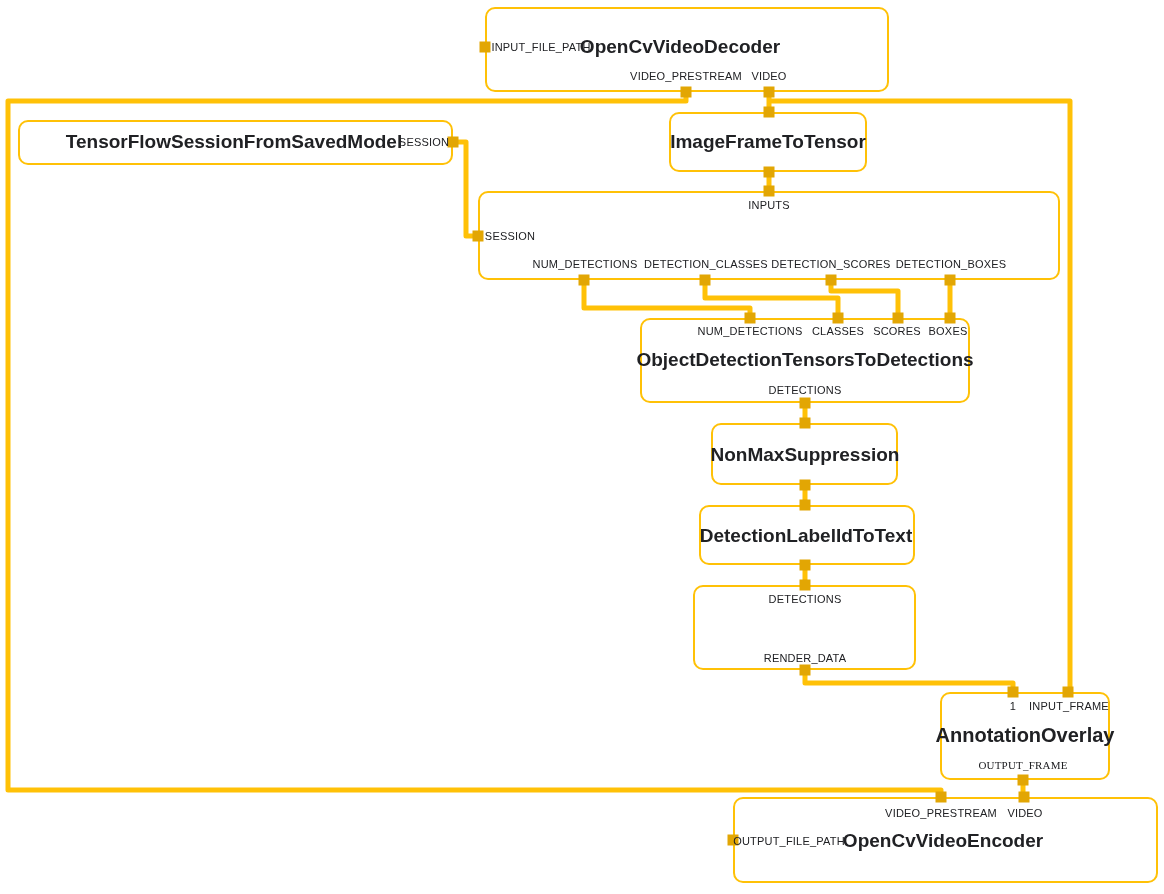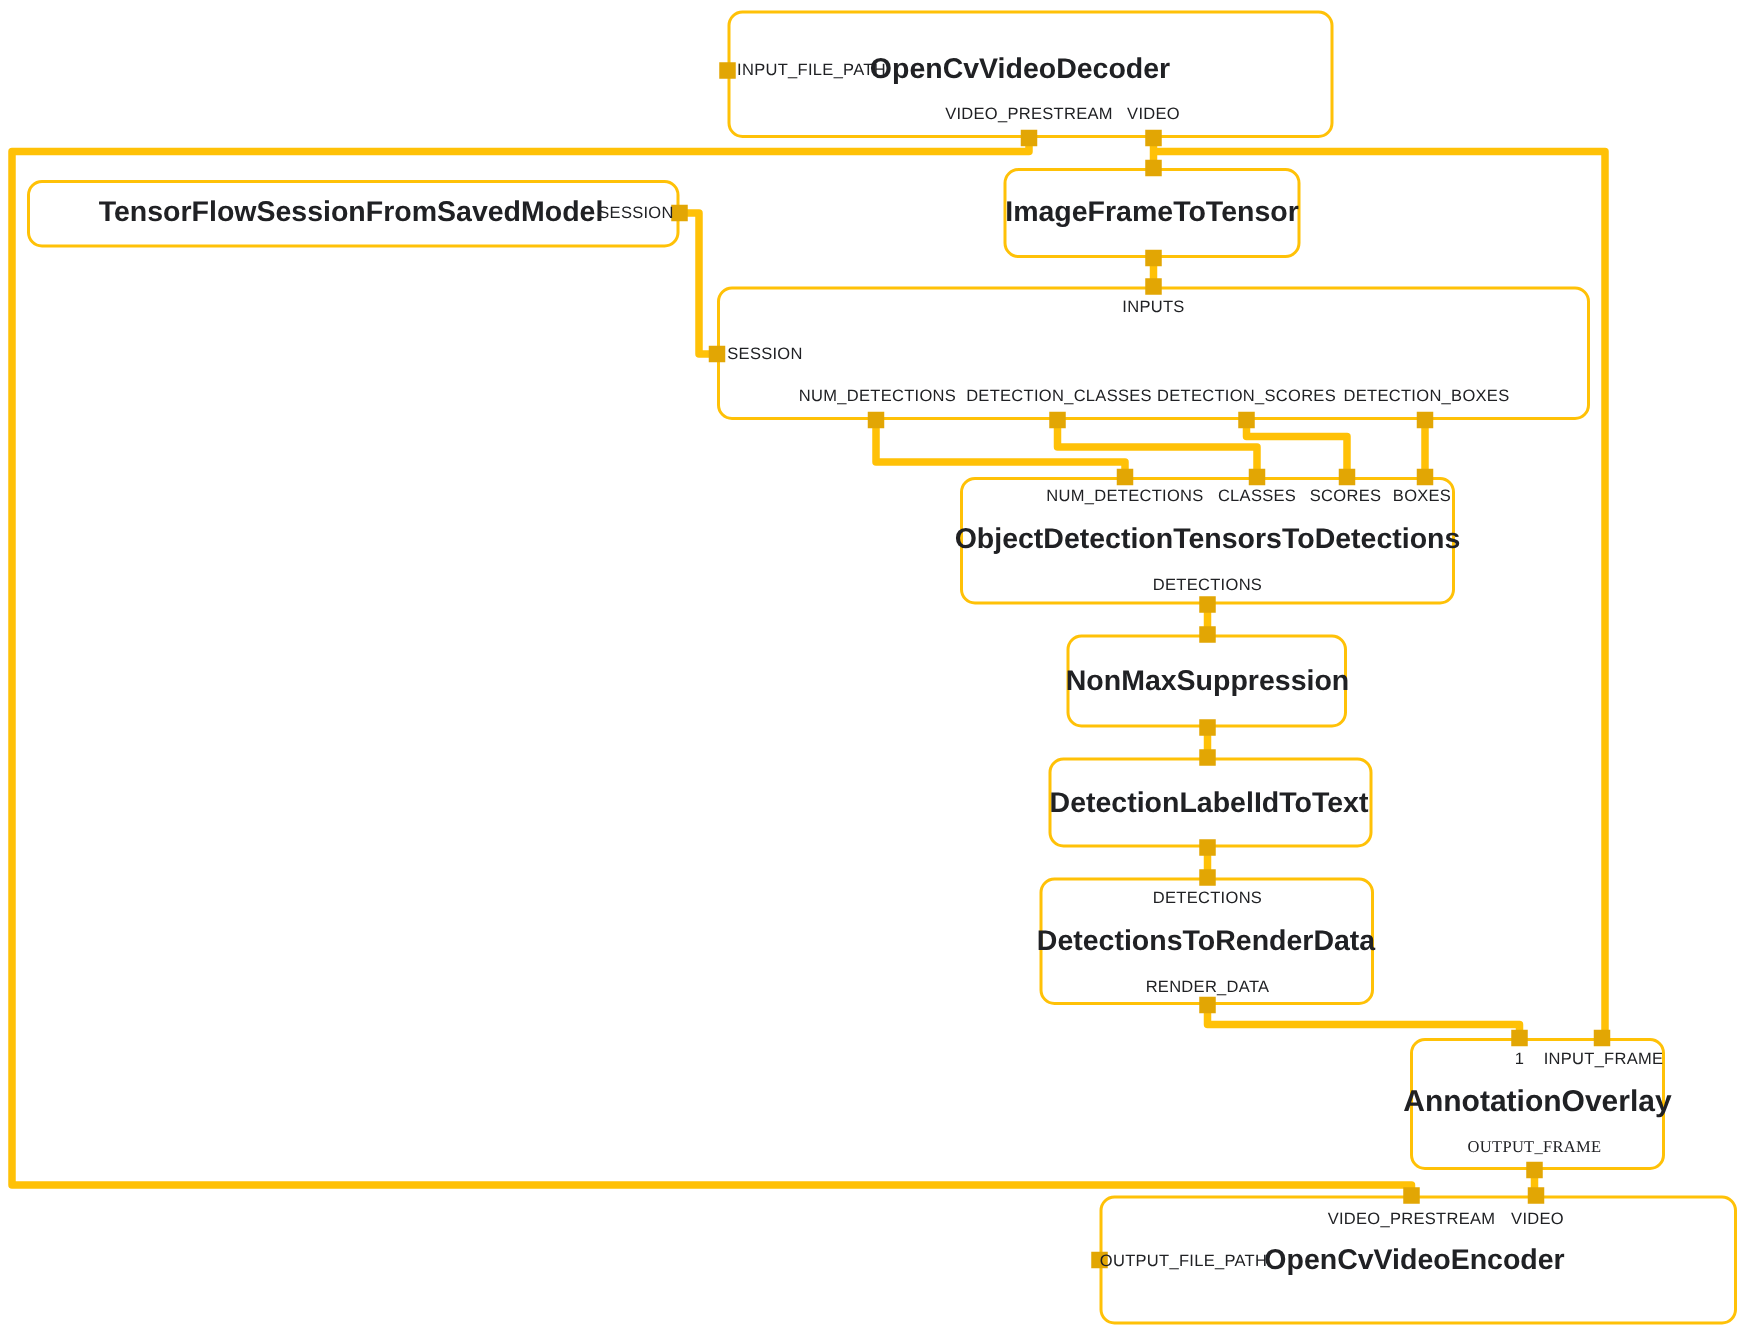--- a/index.html
+++ b/index.html
@@ -106,21 +106,20 @@
     <div class="port" style="left: 805px; top: 403px; width: 11px; height: 11px; background: rgb(226, 166, 4);"></div>
     <div class="node" style="left: 711px; top: 423px; width: 187px; height: 62px; border-color: rgb(255, 193, 7); background: rgb(255, 255, 255);"></div>
     <span class="ntitle" style="left: 805px; top: 455px; font-size: 19px; color: rgb(32, 33, 36);">NonMaxSuppression</span>
     <div class="port" style="left: 805px; top: 423px; width: 11px; height: 11px; background: rgb(226, 166, 4);"></div>
     <div class="port" style="left: 805px; top: 485px; width: 11px; height: 11px; background: rgb(226, 166, 4);"></div>
     <div class="node" style="left: 699px; top: 505px; width: 216px; height: 60px; border-color: rgb(255, 193, 7); background: rgb(255, 255, 255);"></div>
     <span class="ntitle" style="left: 806px; top: 536px; font-size: 19px; color: rgb(32, 33, 36);">DetectionLabelIdToText</span>
     <div class="port" style="left: 805px; top: 505px; width: 11px; height: 11px; background: rgb(226, 166, 4);"></div>
     <div class="port" style="left: 805px; top: 565px; width: 11px; height: 11px; background: rgb(226, 166, 4);"></div>
     <div class="node" style="left: 693px; top: 585px; width: 223px; height: 85px; border-color: rgb(255, 193, 7); background: rgb(255, 255, 255);"></div>
-    <span class="ntitle" style="left: 804px; top: 628px; font-size: 19px; color: rgb(32, 33, 36);">DetectionsToRenderData</span>
     <span class="nlabel" style="left: 805px; top: 599px; color: rgb(32, 33, 36);">DETECTIONS</span>
     <span class="nlabel" style="left: 805px; top: 658px; color: rgb(32, 33, 36);">RENDER_DATA</span>
     <div class="port" style="left: 805px; top: 585px; width: 11px; height: 11px; background: rgb(226, 166, 4);"></div>
     <div class="port" style="left: 805px; top: 670px; width: 11px; height: 11px; background: rgb(226, 166, 4);"></div>
     <div class="node" style="left: 940px; top: 692px; width: 170px; height: 88px; border-color: rgb(255, 193, 7); background: rgb(255, 255, 255);"></div>
     <span class="ntitle" style="left: 1025px; top: 735px; font-size: 20px; color: rgb(32, 33, 36);">AnnotationOverlay</span>
     <span class="nlabel" style="left: 1013px; top: 706px; color: rgb(32, 33, 36);">1</span>
     <span class="nlabel" style="left: 1069px; top: 706px; color: rgb(32, 33, 36);">INPUT_FRAME</span>
     <span class="nlabel" style="left: 1023px; top: 765px; color: rgb(32, 33, 36); font-family: Liberation Serif, serif;">OUTPUT_FRAME</span>
     <div class="port" style="left: 1013px; top: 692px; width: 11px; height: 11px; background: rgb(226, 166, 4);"></div>

